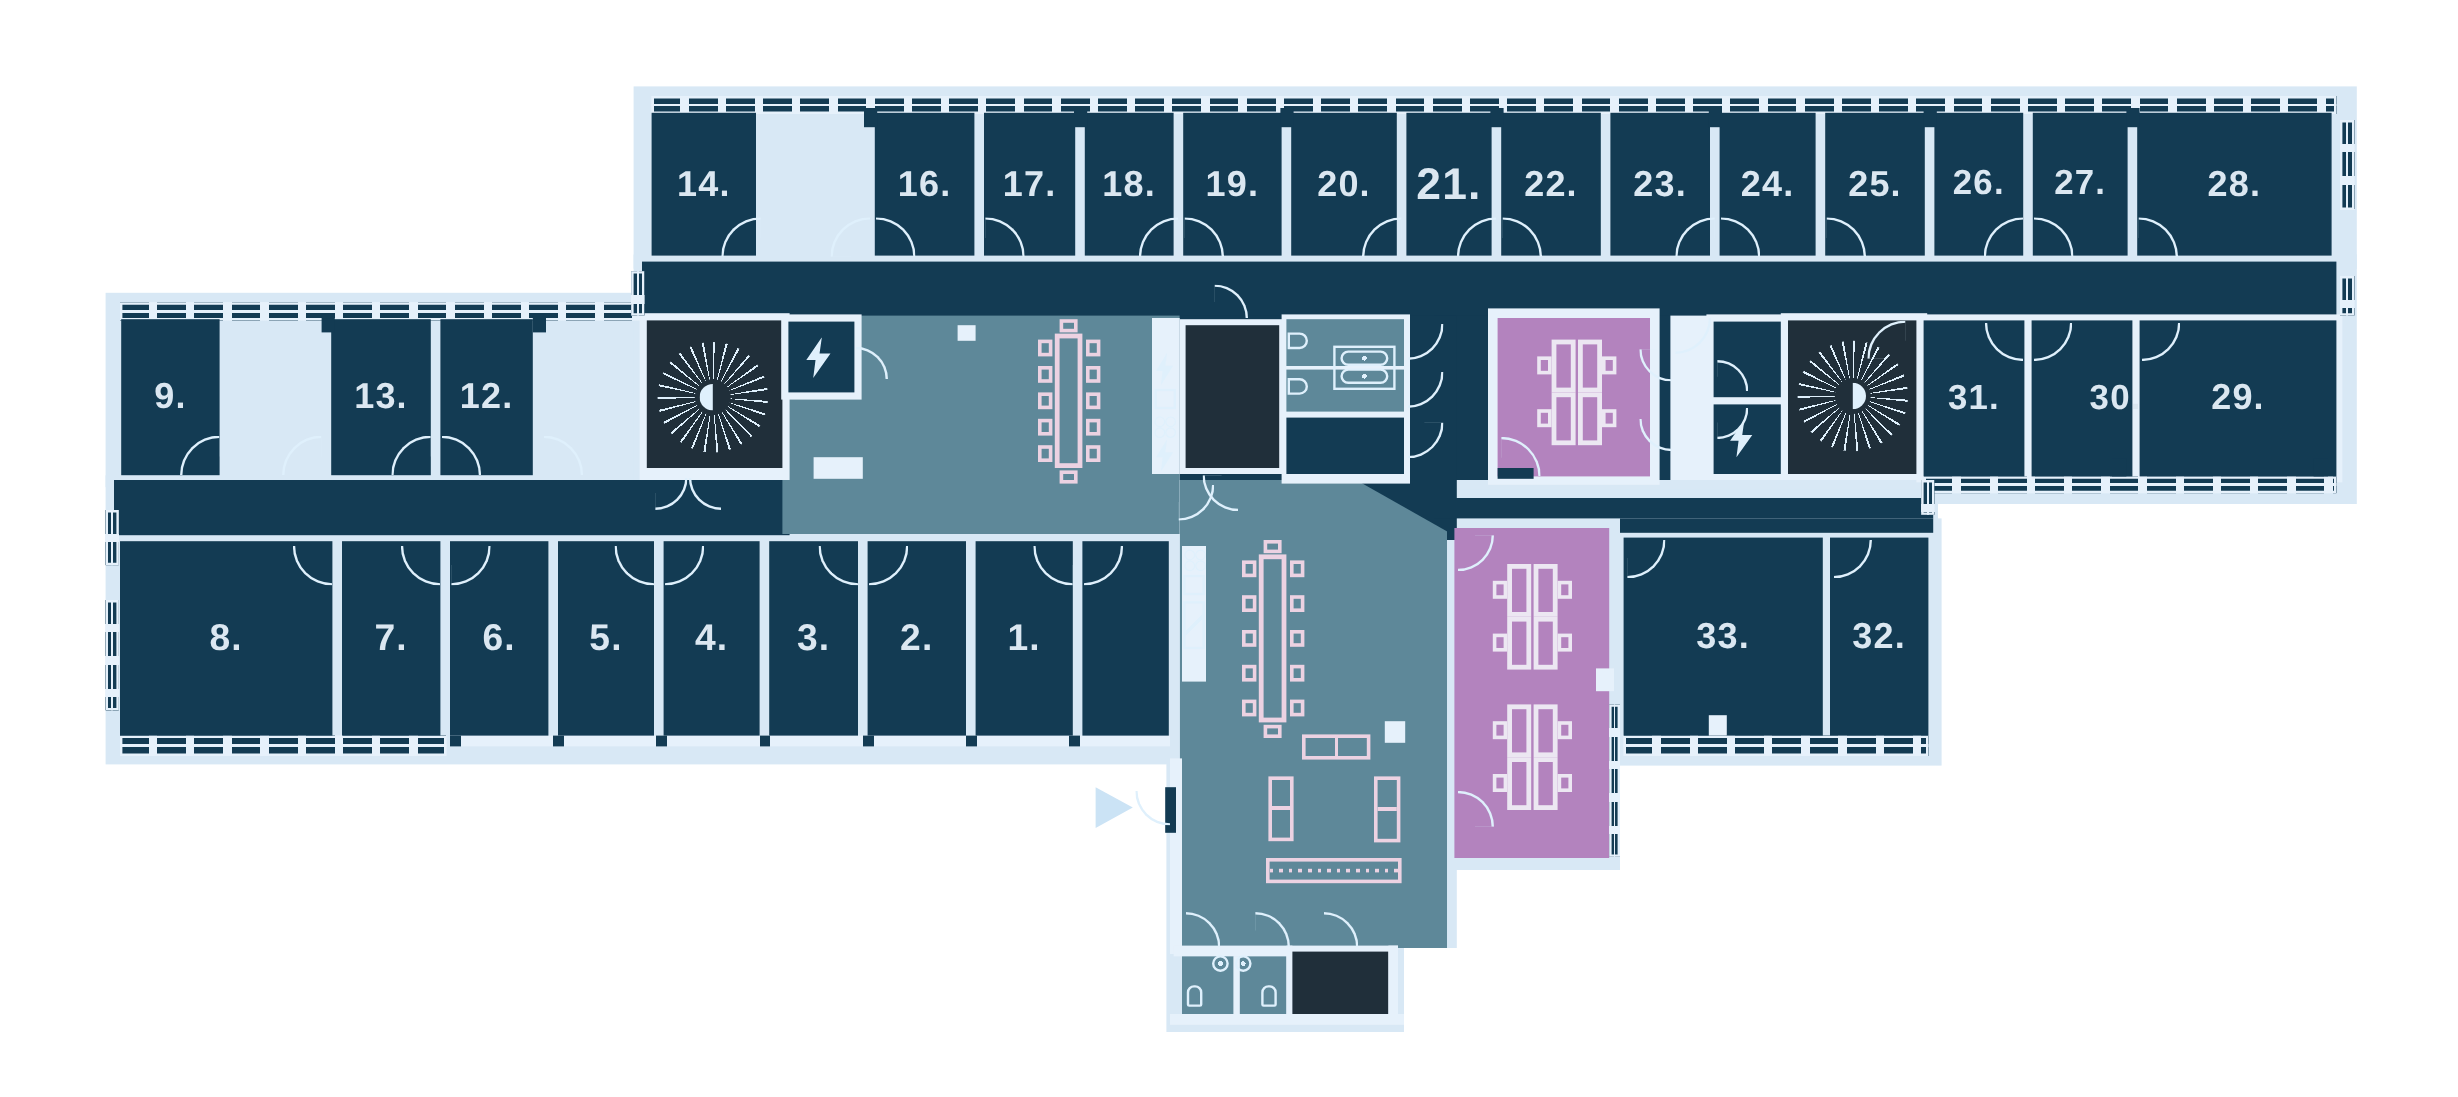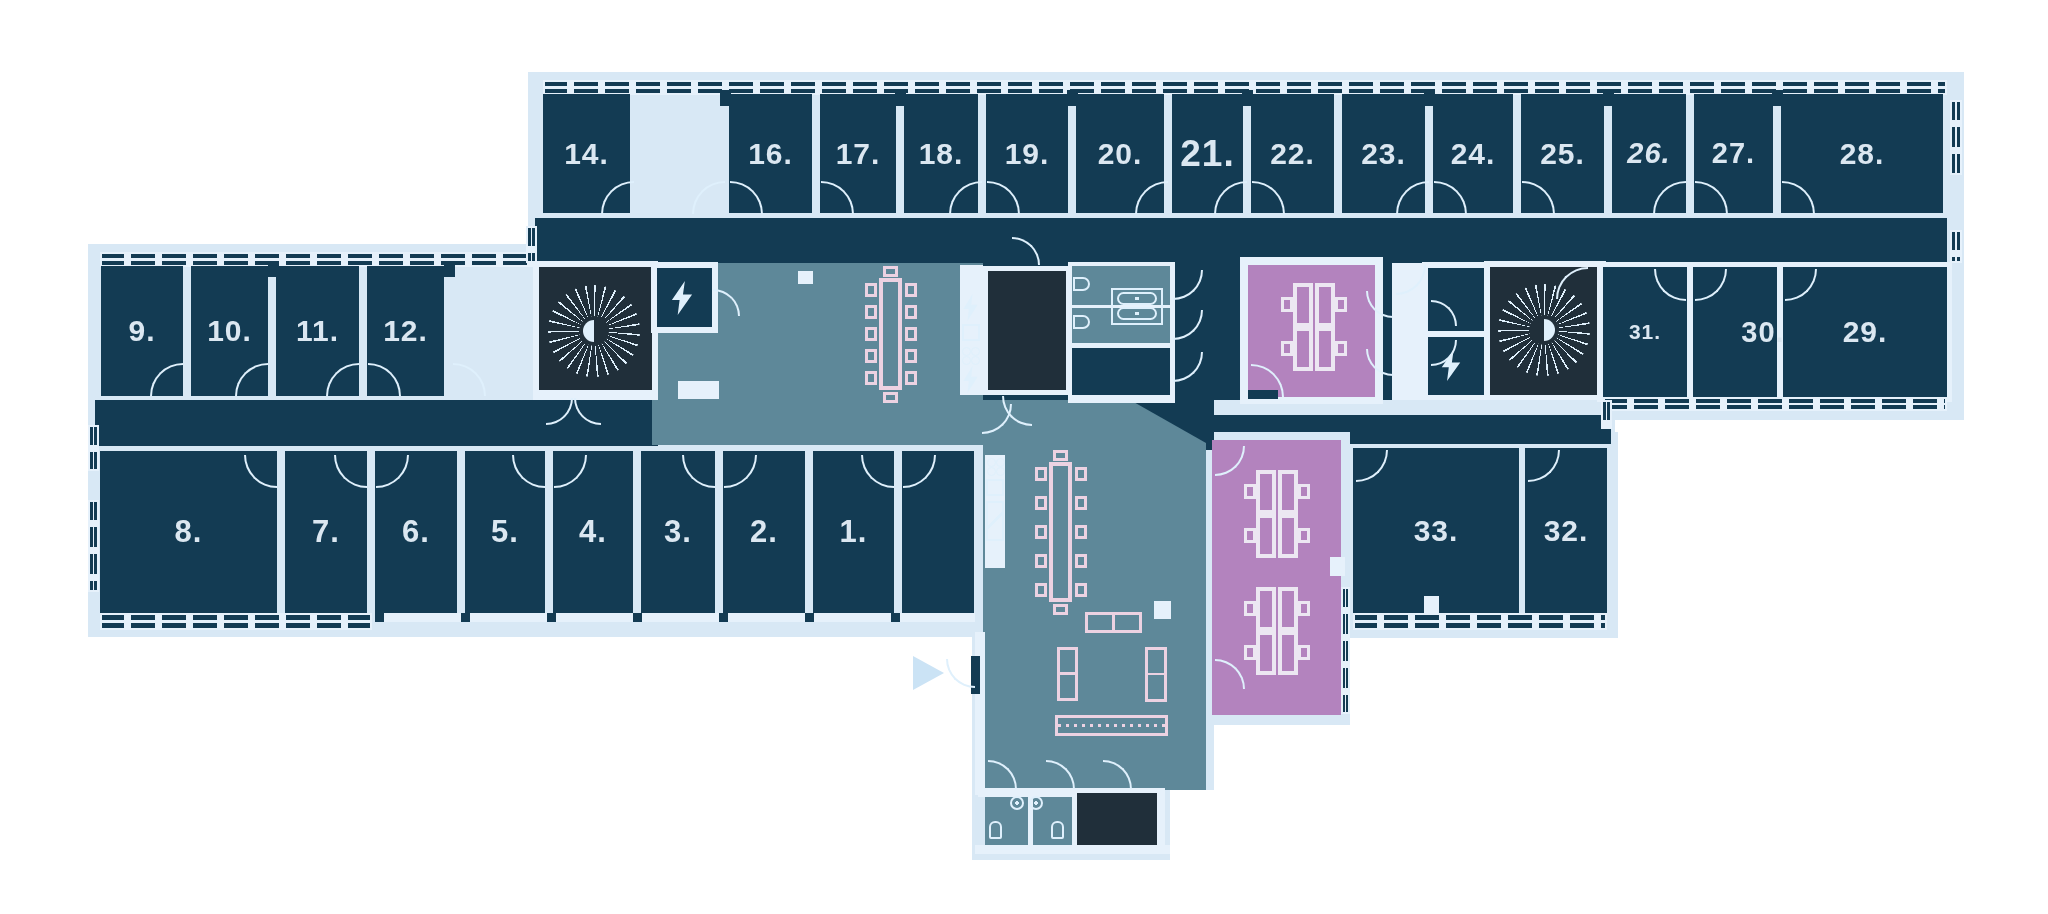--- a/index.html
+++ b/index.html
@@ -144,37 +144,34 @@
     </div>
     <div class="abs" style="left: 1342px; top: 94px; width: 83px; height: 119px; background: rgb(19, 59, 83);">
       <span class="room-label" style="font-size: 30px; color: rgb(219, 231, 241);">23.</span>
     </div>
     <div class="abs" style="left: 1433px; top: 94px; width: 80px; height: 119px; background: rgb(19, 59, 83);">
       <span class="room-label" style="font-size: 30px; color: rgb(219, 231, 241);">24.</span>
     </div>
     <div class="abs" style="left: 1521px; top: 94px; width: 83px; height: 119px; background: rgb(19, 59, 83);">
       <span class="room-label" style="font-size: 30px; color: rgb(219, 231, 241);">25.</span>
     </div>
-    <div class="abs" style="left: 1612px; top: 94px; width: 74px; height: 119px; background: rgb(19, 59, 83); font-style: italic;">
+    <div class="abs" style="left: 1612px; top: 94px; width: 74px; height: 119px; background: rgb(19, 59, 83);">
       <span class="room-label" style="font-size: 29px; color: rgb(219, 231, 241);">26.</span>
     </div>
     <div class="abs" style="left: 1694px; top: 94px; width: 79px; height: 119px; background: rgb(19, 59, 83);">
       <span class="room-label" style="font-size: 29px; color: rgb(219, 231, 241);">27.</span>
     </div>
     <div class="abs" style="left: 1781px; top: 94px; width: 162px; height: 119px; background: rgb(19, 59, 83);">
       <span class="room-label" style="font-size: 30px; color: rgb(219, 231, 241);">28.</span>
     </div>
     <div class="abs" style="left: 101px; top: 266px; width: 82px; height: 130px; background: rgb(19, 59, 83);">
       <span class="room-label" style="font-size: 30px; color: rgb(219, 231, 241);">9.</span>
     </div>
-    <div class="abs" style="left: 191px; top: 266px; width: 77px; height: 130px; background: rgb(19, 59, 83);">
-      <span class="room-label" style="font-size: 30px; color: rgb(219, 231, 241);">10.</span>
-    </div>
     <div class="abs" style="left: 276px; top: 266px; width: 83px; height: 130px; background: rgb(19, 59, 83);">
-      <span class="room-label" style="font-size: 30px; color: rgb(219, 231, 241);">11.</span>
+      <span class="room-label" style="font-size: 30px; color: rgb(219, 231, 241);">13.</span>
     </div>
     <div class="abs" style="left: 367px; top: 266px; width: 77px; height: 130px; background: rgb(19, 59, 83);">
       <span class="room-label" style="font-size: 30px; color: rgb(219, 231, 241);">12.</span>
     </div>
     <div class="abs" style="left: 100px; top: 451px; width: 177px; height: 162px; background: rgb(19, 59, 83);">
       <span class="room-label" style="font-size: 31px; color: rgb(219, 231, 241);">8.</span>
     </div>
     <div class="abs" style="left: 285px; top: 451px; width: 82px; height: 162px; background: rgb(19, 59, 83);">
       <span class="room-label" style="font-size: 31px; color: rgb(219, 231, 241);">7.</span>
     </div>
@@ -191,21 +188,21 @@
       <span class="room-label" style="font-size: 31px; color: rgb(219, 231, 241);">3.</span>
     </div>
     <div class="abs" style="left: 723px; top: 451px; width: 82px; height: 162px; background: rgb(19, 59, 83);">
       <span class="room-label" style="font-size: 31px; color: rgb(219, 231, 241);">2.</span>
     </div>
     <div class="abs" style="left: 813px; top: 451px; width: 81px; height: 162px; background: rgb(19, 59, 83);">
       <span class="room-label" style="font-size: 31px; color: rgb(219, 231, 241);">1.</span>
     </div>
     <div class="abs" style="left: 902px; top: 451px; width: 72px; height: 162px; background: rgb(19, 59, 83);"></div>
     <div class="abs" style="left: 1603px; top: 267px; width: 84px; height: 130px; background: rgb(19, 59, 83);">
-      <span class="room-label" style="font-size: 21px; color: rgb(219, 231, 241);">31.</span>
+      <span class="room-label" style="font-size: 29px; color: rgb(219, 231, 241);">31.</span>
     </div>
     <div class="abs" style="left: 1693px; top: 267px; width: 84px; height: 130px; background: rgb(19, 59, 83);">
       <span class="room-label" style="font-size: 29px; color: rgb(219, 231, 241); margin-left: 28px;">30.</span>
     </div>
     <div class="abs" style="left: 1783px; top: 267px; width: 164px; height: 130px; background: rgb(19, 59, 83);">
       <span class="room-label" style="font-size: 30px; color: rgb(219, 231, 241);">29.</span>
     </div>
     <div class="abs" style="left: 1353px; top: 448px; width: 166px; height: 165px; background: rgb(19, 59, 83);">
       <span class="room-label" style="font-size: 30px; color: rgb(219, 231, 241);">33.</span>
     </div>

